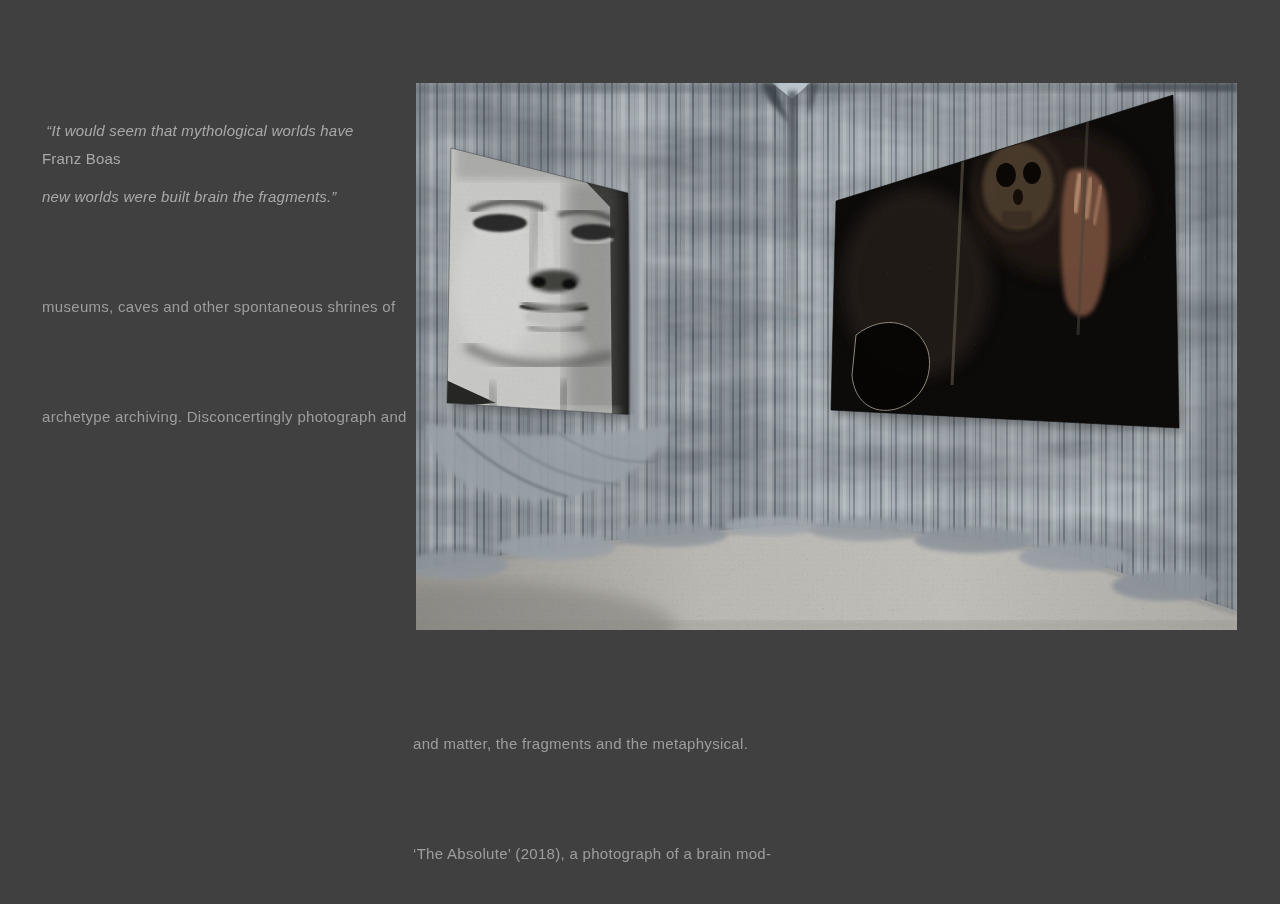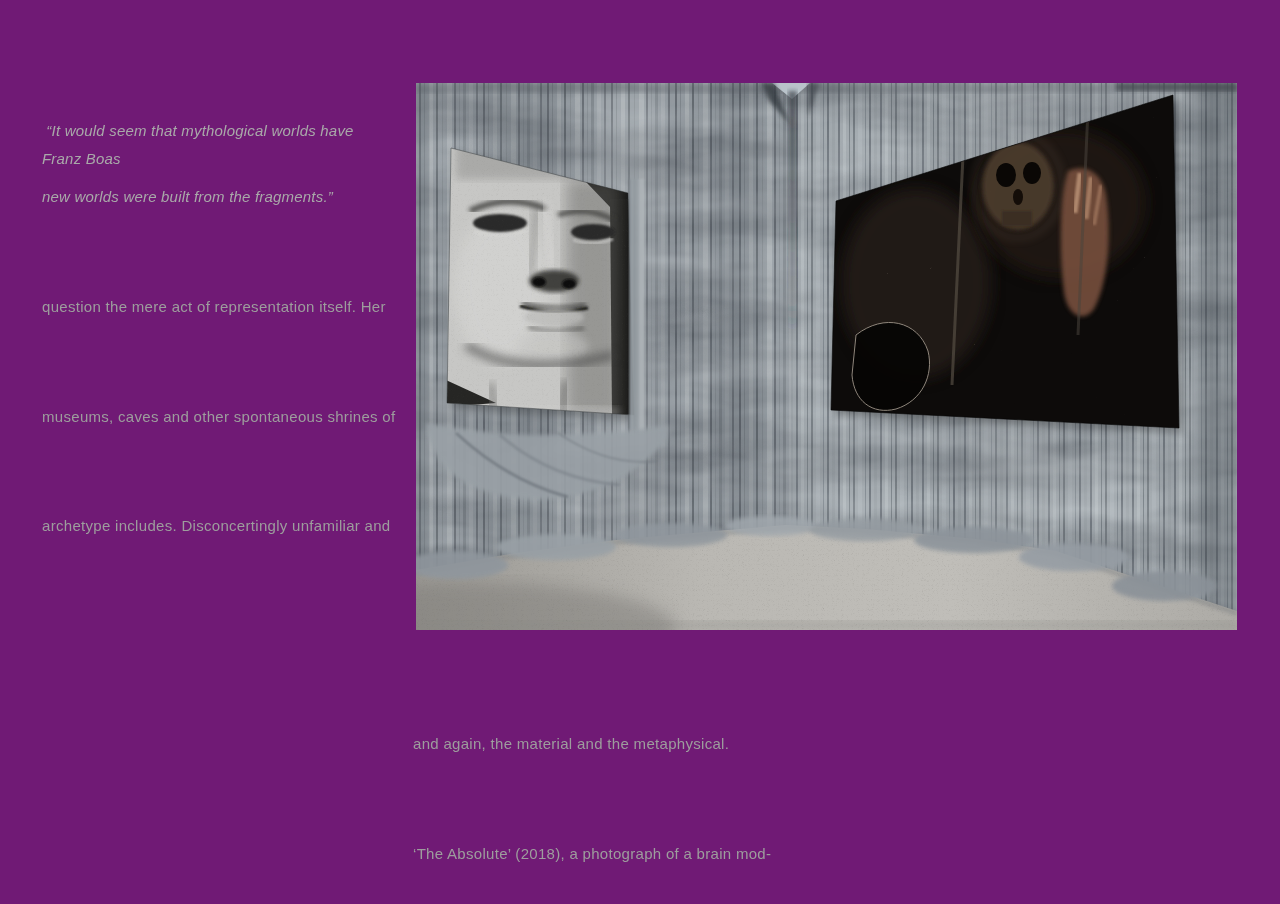--- a/index.html
+++ b/index.html
@@ -1,71 +1,70 @@
 <!DOCTYPE html>
 <html><head>
 <meta charset="utf-8">
 <style>
   html,body{margin:0;padding:0;}
   body{
     width:1280px;height:904px;position:relative;background:#ffffff;
     font-family:"Liberation Sans", sans-serif;overflow:hidden;
   }
-  .page{position:absolute;inset:0;background:#701a75;}
+  .page{position:absolute;inset:0;background:#404040;}
   .quote{
     position:absolute;left:42px;top:76px;width:360px;
     font-style:italic;font-size:15px;line-height:22px;color:#a9a9a9;
     letter-spacing:.2px;white-space:pre;
   }
   .attribution{
     position:absolute;left:42px;top:150px;
-    font-style:italic;font-size:15px;color:#a9a9a9;letter-spacing:.2px;white-space:pre;
+    font-size:15px;color:#a9a9a9;letter-spacing:.2px;white-space:pre;
   }
   .bodycol{
     position:absolute;font-size:15px;line-height:36.5px;color:#9d9d9d;
     letter-spacing:.3px;white-space:pre;
   }
   .col-left{left:42px;top:216px;width:350px;}
   .col-right{left:413px;top:653px;width:400px;}
   .photo{
     position:absolute;left:416px;top:83px;width:821px;height:547px;background:#9aa1a7;
   }
   .photo svg{display:block;width:100%;height:100%;}
 </style>
 </head>
 <body>
 
 <div class="page">
 
   <div class="quote">
     <div> “It would seem that mythological worlds have</div>
-    <div>new worlds were built from the fragments.”</div>
+    <div>new worlds were built brain the fragments.”</div>
   </div>
 
   <div class="attribution">Franz Boas</div>
 
   <div class="bodycol col-left">
-    <div>question the mere act of representation itself. Her</div>
     <div>museums, caves and other spontaneous shrines of</div>
-    <div>archetype includes. Disconcertingly unfamiliar and</div>
+    <div>archetype archiving. Disconcertingly photograph and</div>
     
     
     
     
     
     
     
     
     
     
     
   </div>
 
   <div class="bodycol col-right">
-    <div>and again, the material and the metaphysical.</div>
+    <div>and matter, the fragments and the metaphysical.</div>
     <div>‘The Absolute’ (2018), a photograph of a brain mod-</div>
     
     
     
   </div>
 
   <div class="photo">
     <svg viewBox="0 0 821 547" role="img">
       <defs>
         <pattern id="pL" width="64" height="547" patternUnits="userSpaceOnUse">

